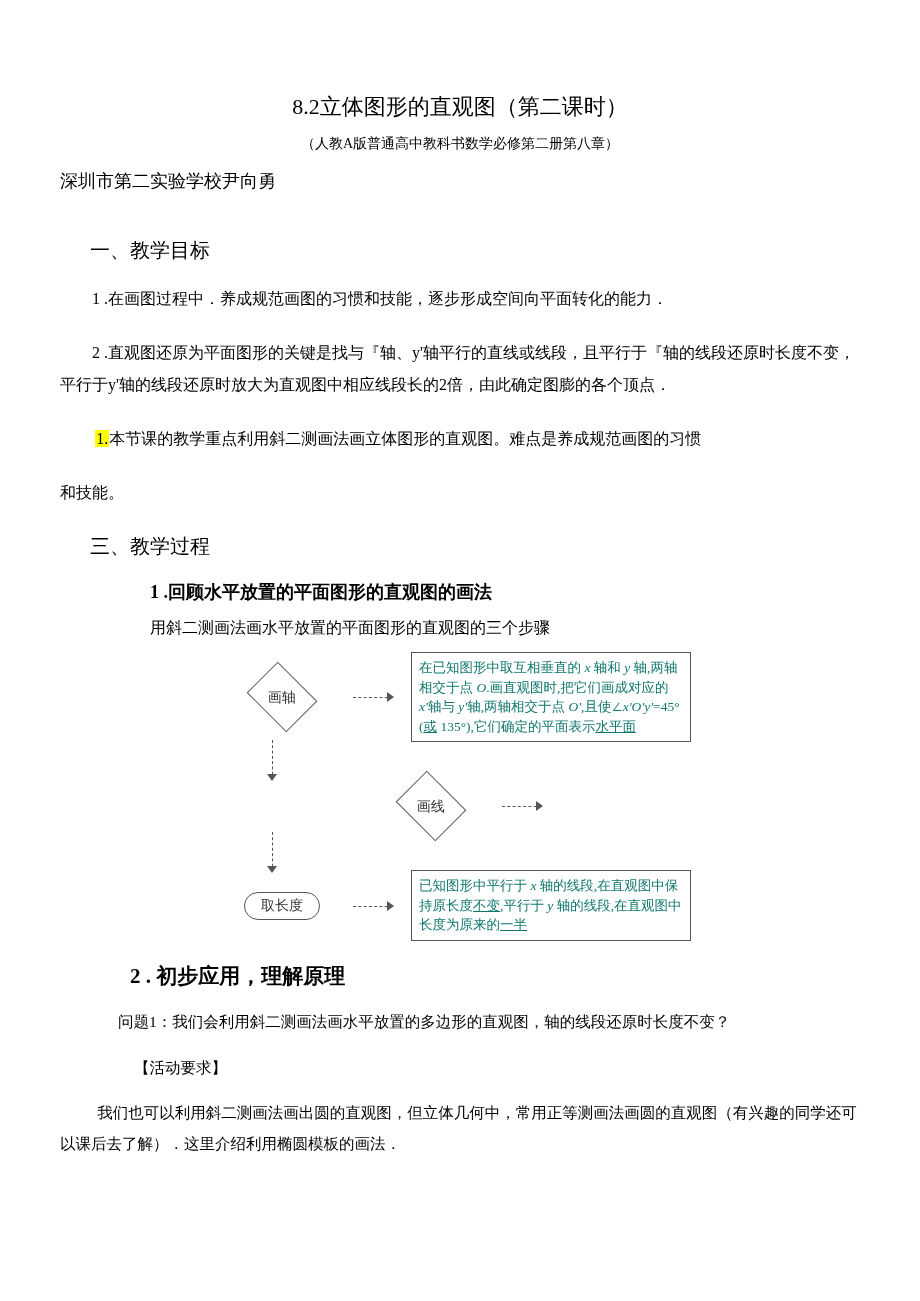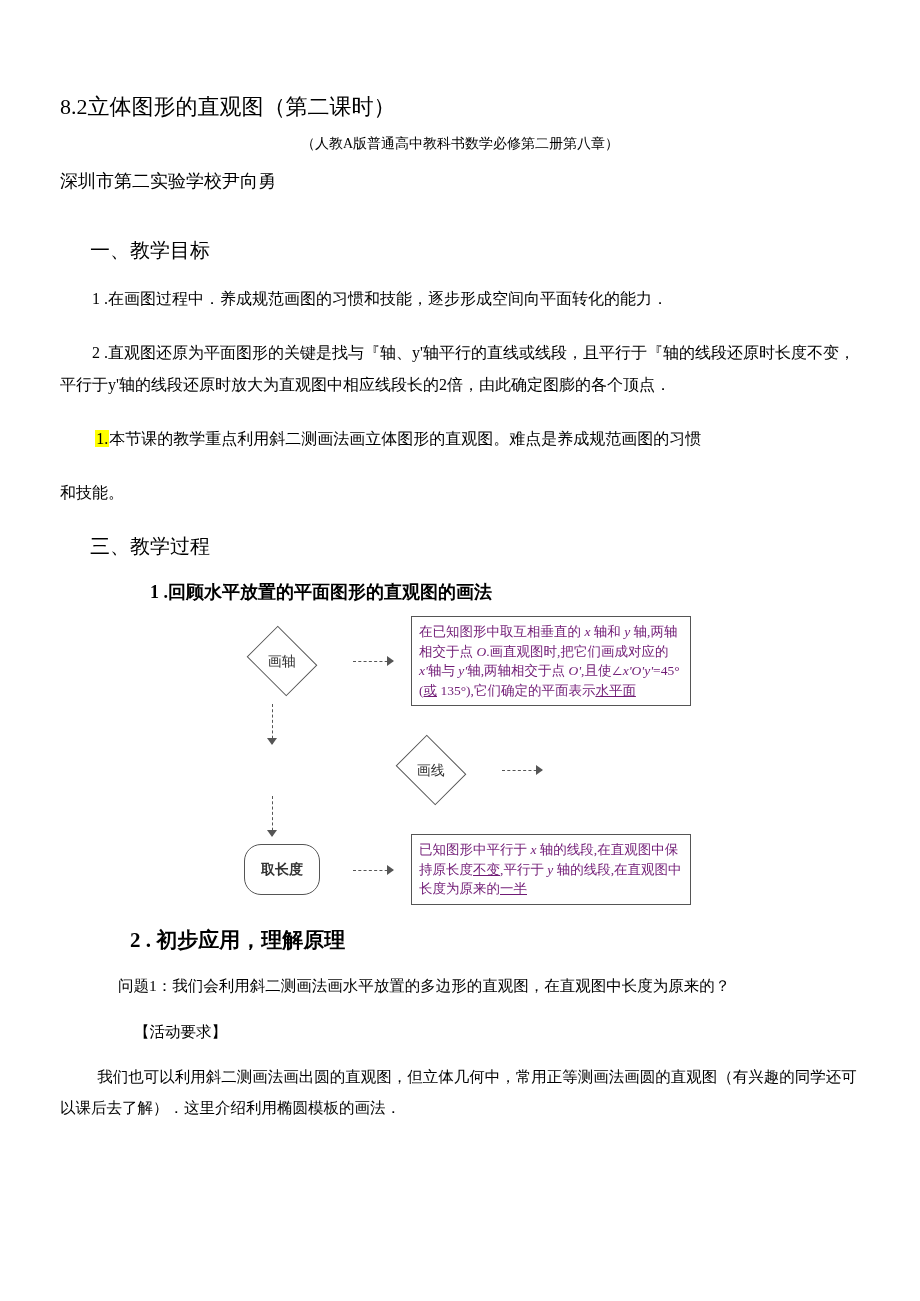--- a/index.html
+++ b/index.html
@@ -11,21 +11,21 @@
     color: #000;
     line-height: 1.5;
   }
   .page {
     width: 920px;
     min-height: 1301px;
     box-sizing: border-box;
     padding: 90px 60px 60px 60px;
   }
   .title-main {
-    text-align: left;
+    text-align: center;
     font-size: 22px;
     font-family: "SimSun", serif;
     margin-bottom: 10px;
   }
   .title-sub {
     text-align: center;
     font-size: 14px;
     font-family: "SimSun", serif;
     margin-bottom: 14px;
   }
@@ -132,21 +132,21 @@
     border-top: 5px solid transparent;
     border-bottom: 5px solid transparent;
     transform: translateY(-50%);
   }
   .desc-box {
     border: 1px solid #555;
     font-size: 13.5px;
     line-height: 1.45;
     padding: 5px 7px;
     width: 280px;
-    color: #701a75;
+    color: #0f766e;
     box-sizing: border-box;
     font-family: "SimSun", serif;
   }
   .flow-connector {
     display: flex;
     justify-content: flex-start;
     padding-left: 25px;
     height: 36px;
     position: relative;
   }
@@ -163,23 +163,22 @@
     position: absolute;
     left: 47px;
     bottom: -3px;
     width: 0; height: 0;
     border-top: 7px solid #555;
     border-left: 5px solid transparent;
     border-right: 5px solid transparent;
   }
   .oval {
     width: 76px;
-    height: 51px;
+    height: 28px;
     border-radius: 17px;
-    font-weight: bold;
   }
   .left-col {
     width: 106px;
     display: flex;
     justify-content: center;
     align-items: center;
     flex: 0 0 auto;
   }
   .q-label {
     font-size: 15.5px;
@@ -214,20 +213,21 @@
   </div>
 
   <div class="body-p2">
     <span style="display:inline-block;width:2.2em"></span><span class="hl">1.</span><span>本节课的教学重点利用斜二测画法画立体图形的直观图。难点是养成规范画图的习惯</span>
   </div>
   <div class="body-p2">和技能。</div>
 
   <div class="h1">三、教学过程</div>
 
   <div class="h2">1 .回顾水平放置的平面图形的直观图的画法</div>
+  <div class="steps-note">用斜二测画法画水平放置的平面图形的直观图的三个步骤</div>
 
   <div class="flow-wrap">
     <div class="flow-row">
       <div class="left-col">
         <div class="rect-wrap">
           <div class="flow-node rhombus">
             <span class="rlabel">画轴</span>
           </div>
         </div>
       </div>
@@ -256,19 +256,19 @@
       </div>
       <div class="arrow-row"></div>
       <div class="desc-box">
         已知图形中平行于 <span class="ital">x</span> 轴的线段,在直观图中保持原长度<span class="u">不变</span>,平行于 <span class="ital">y</span> 轴的线段,在直观图中长度为原来的<span class="u">一半</span>
       </div>
     </div>
   </div>
 
   <div class="h2b">2  . 初步应用，理解原理</div>
 
-  <div class="q-label">问题1：我们会利用斜二测画法画水平放置的多边形的直观图，在直观图中长度为原来的？</div>
+  <div class="q-label">问题1：我们会利用斜二测画法画水平放置的多边形的直观图，轴的线段还原时长度不变？</div>
 
   <div class="activity">【活动要求】</div>
 
   <div class="para">我们也可以利用斜二测画法画出圆的直观图，但立体几何中，常用正等测画法画圆的直观图（有兴趣的同学还可以课后去了解）．这里介绍利用椭圆模板的画法．</div>
 
 </div>
 
 </body></html>

